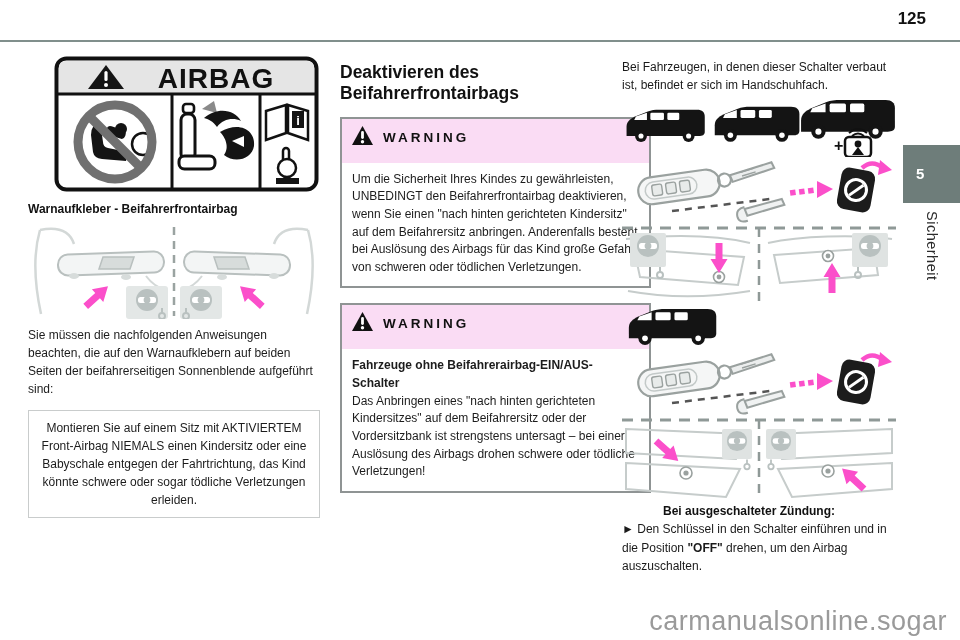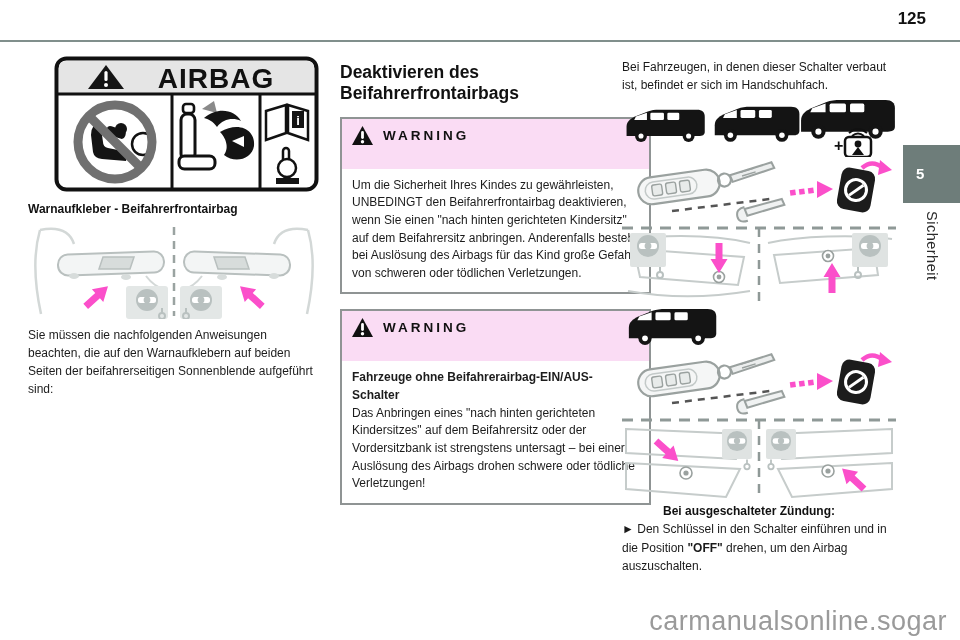--- a/index.html
+++ b/index.html
@@ -17,21 +17,21 @@
   .airbag-label-wrap{margin-left:26px;}
   .caption{font-size:12px;font-weight:bold;margin-top:6px;color:#111;}
   .visor-wrap{margin-top:8px;}
   .body-text{font-size:12px;line-height:1.5;margin-top:7px;color:#1c1c1c;}
   .note-box{border:1px solid #c9cccc;margin-top:8px;padding:8px 10px;text-align:center;
             font-size:12px;line-height:1.5;color:#1c1c1c;}
 
   
   .mid-heading{font-size:17.5px;font-weight:bold;line-height:1.22;margin:4px 0 12px 0;color:#111;}
   .warning-box{border:2px solid #8f9494;margin-bottom:15px;background:#fff;}
-  .warning-head{background:#fadcf4;padding:7px 10px 24px 10px;display:flex;align-items:center;gap:10px;}
+  .warning-head{background:#fadcf4;padding:7px 10px 18px 10px;display:flex;align-items:flex-end;gap:10px;}
   .warning-title{font-size:13.5px;font-weight:bold;letter-spacing:3px;color:#111;}
   .warning-body{padding:8px 10px 10px 10px;font-size:12px;line-height:1.47;color:#1c1c1c;}
   .warning-subtitle{font-weight:bold;}
 
   
   .right-heading{font-size:13.5px;font-weight:bold;line-height:1.3;margin:4px 0 5px 0;color:#111;}
   .right-intro{font-size:12px;line-height:1.5;margin:0 0 5px 0;}
   .illust{display:block;margin:2px 0;}
   .footer-title{font-size:12px;font-weight:bold;margin-top:3px;color:#111;padding-left:41px;}
   .instruction{font-size:12px;line-height:1.55;margin-top:2px;}
@@ -140,20 +140,21 @@
           <use href="#pin-def" transform="translate(134,88)"></use>
           <use href="#parrow" transform="translate(52,76) rotate(-42)"></use>
         </g>
         <use href="#visor-half" transform="translate(292,0) scale(-1,1)"></use>
         <line x1="146" y1="3" x2="146" y2="92" stroke="#9aa3a1" stroke-width="2.5" stroke-dasharray="8,6"></line>
       </svg>
     </div>
 
     <p class="body-text">Sie müssen die nachfolgenden Anweisungen beachten, die auf den Warnaufklebern auf beiden Seiten der beifahrerseitigen Sonnenblende aufgeführt sind:</p>
 
+    <div class="note-box">Montieren Sie auf einem Sitz mit AKTIVIERTEM Front-Airbag NIEMALS einen Kindersitz oder eine Babyschale entgegen der Fahrtrichtung, das Kind könnte schwere oder sogar tödliche Verletzungen erleiden.</div>
   </div>
 
   <div class="col col-mid">
     <h2 class="mid-heading">Deaktivieren des Beifahrerfrontairbags</h2>
 
     <div class="warning-box">
       <div class="warning-head">
         <svg width="21" height="19" viewBox="0 0 21 19">
           <polygon points="10.5,0 21,19 0,19" fill="#111"></polygon>
           <rect x="9.1" y="5" width="2.8" height="8" rx="1.4" fill="#fff"></rect>

